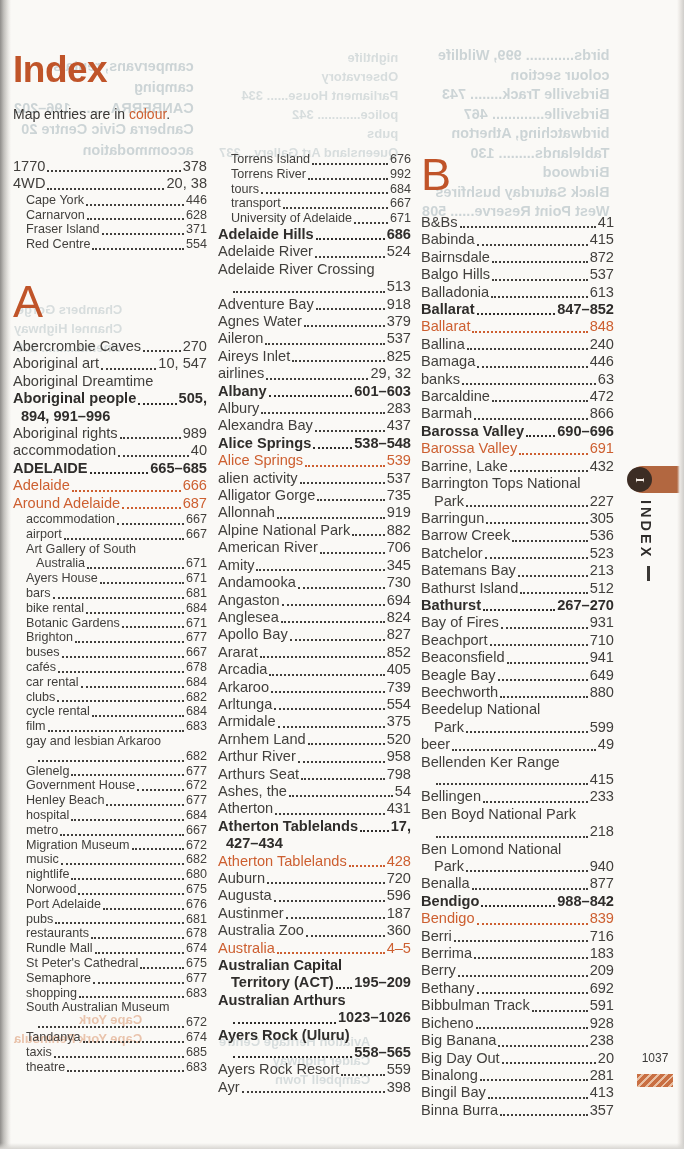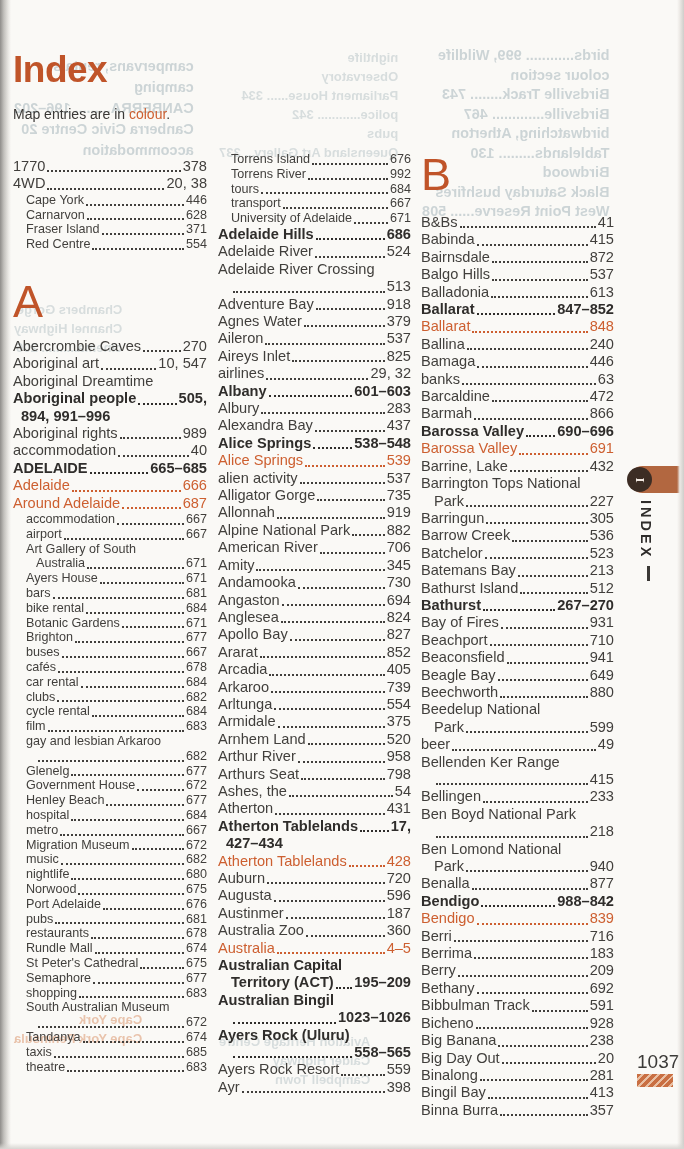--- a/index.html
+++ b/index.html
@@ -53,21 +53,21 @@
     border-radius:14px 0 0 14px;z-index:3;}
   .tab-circle{position:absolute;left:627px;top:467px;width:25px;height:25px;border-radius:50%;
     background:var(--circle);z-index:4;display:flex;align-items:center;justify-content:center;}
   .tab-circle .tab-letter{color:#f2e9e1;font-size:13px;font-weight:bold;transform:rotate(90deg);
     font-family:"Liberation Serif", serif;}
   .tab-label{position:absolute;left:638px;top:500px;writing-mode:vertical-rl;font-weight:bold;
     font-size:14.5px;letter-spacing:3px;color:#2f2d2b;z-index:3;}
   .tab-rule{position:absolute;left:647px;top:566px;width:2.5px;height:15px;background:#3a3835;z-index:3;}
 
   .page-number{position:absolute;left:637px;top:1051px;width:36px;text-align:center;
-    font-size:19px;color:#3b3a38;z-index:3;}
+    font-size:12px;color:#3b3a38;z-index:3;}
   .stripe-mark{position:absolute;left:637px;top:1074px;width:36px;height:13px;z-index:3;
     background:repeating-linear-gradient(135deg,var(--stripe) 0 3.5px,var(--stripe-bg) 3.5px 5.5px);}
 </style>
 </head>
 <body>
 
 <div class="page">
 
   <div class="edge-left"></div>
   <div class="edge-right"></div>
@@ -809,21 +809,21 @@
             <span class="nm">Australian Capital</span>
           </div>
           <div class="line l2">
             <span class="nm">Territory (ACT)</span>
             <span class="dots"></span>
             <span class="pg">195–209</span>
           </div>
         </div>
         <div class="entry bold">
           <div class="line">
-            <span class="nm">Australian Bingil</span>
+            <span class="nm">Australian Arthurs</span>
           </div>
           <div class="line l2">
             <span class="dots"></span>
             <span class="pg">1023–1026</span>
           </div>
         </div>
         <div class="entry bold">
           <div class="line">
             <span class="nm">Ayers Rock (Uluru)</span>
           </div>

